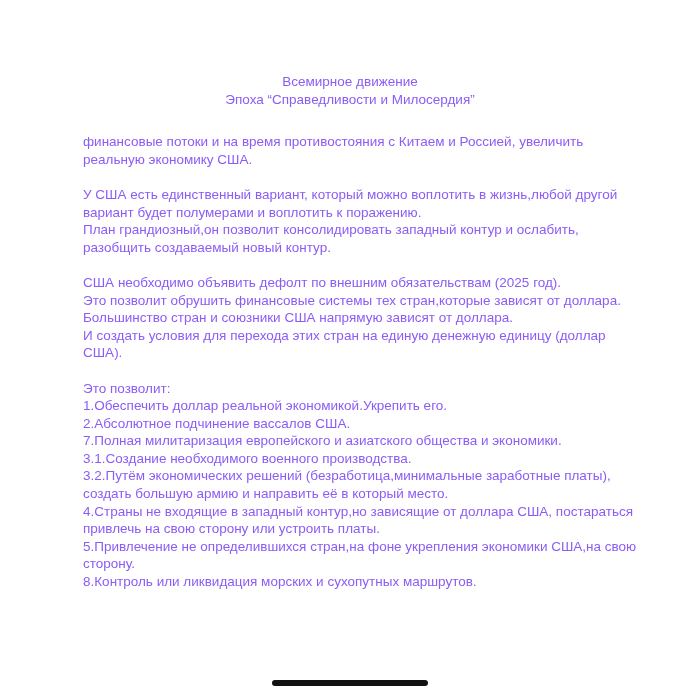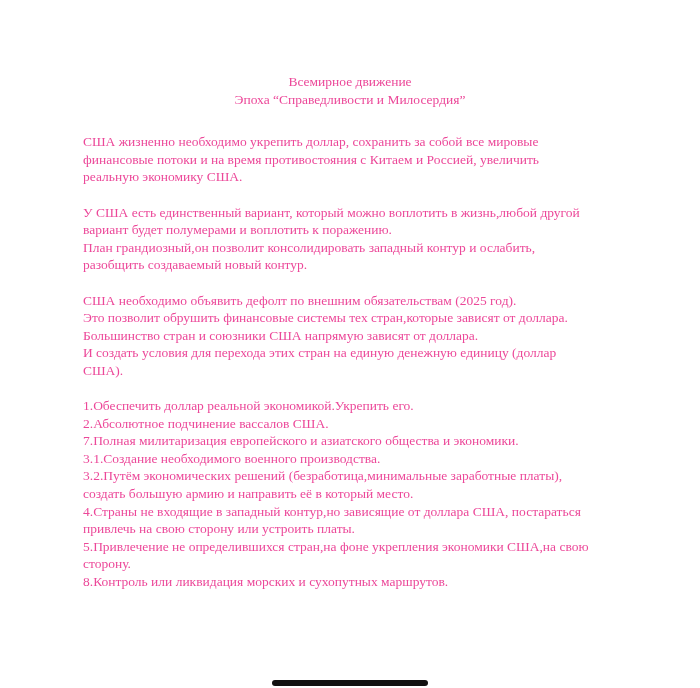--- a/index.html
+++ b/index.html
@@ -11,22 +11,21 @@
     height: 688px;
     background: #ffffff;
     position: relative;
     overflow: hidden;
     font-family: "Liberation Sans", sans-serif;
   }
   .content {
     padding: 73px 83px 0 83px;
     font-size: 13.5px;
     line-height: 17.6px;
-    color: #ec4899;
-    font-family: Liberation Serif, serif;
+    color: #8b5cf6;
     -webkit-font-smoothing: antialiased;
   }
   .title {
     text-align: center;
     font-size: 13.5px;
     font-weight: 400;
     margin: 0 0 25px 0;
   }
   .para {
     margin: 0 0 17.6px 0;
@@ -52,41 +51,41 @@
 <body>
 
 <div class="content">
 
   <div class="title">
     <div class="line">Всемирное движение</div>
     <div class="line">Эпоха “Справедливости и Милосердия”</div>
   </div>
 
   <div class="para">
-    <div class="line">США жизненно необходимо укрепить доллар, сохранить за собой все мировые</div>
     <div class="line">финансовые потоки и на время противостояния с Китаем и Россией, увеличить</div>
     <div class="line">реальную экономику США.</div>
   </div>
 
   <div class="para">
     <div class="line">У США есть единственный вариант, который можно воплотить в жизнь,любой другой</div>
     <div class="line">вариант будет полумерами и воплотить к поражению.</div>
     <div class="line">План грандиозный,он позволит консолидировать западный контур и ослабить,</div>
     <div class="line">разобщить создаваемый новый контур.</div>
   </div>
 
   <div class="para">
     <div class="line">США необходимо объявить дефолт по внешним обязательствам (2025 год).</div>
     <div class="line">Это позволит обрушить финансовые системы тех стран,которые зависят от доллара.</div>
     <div class="line">Большинство стран и союзники США напрямую зависят от доллара.</div>
     <div class="line">И создать условия для перехода этих стран на единую денежную единицу (доллар</div>
     <div class="line">США).</div>
   </div>
 
   <div class="para">
+    <div class="line">Это позволит:</div>
     <div class="line">1.Обеспечить доллар реальной экономикой.Укрепить его.</div>
     <div class="line">2.Абсолютное подчинение вассалов США.</div>
     <div class="line">7.Полная милитаризация европейского и азиатского общества и экономики.</div>
     <div class="line">3.1.Создание необходимого военного производства.</div>
     <div class="line">3.2.Путём экономических решений (безработица,минимальные заработные платы),</div>
     <div class="line">создать большую армию и направить её в который место.</div>
     <div class="line">4.Страны не входящие в западный контур,но зависящие от доллара США, постараться</div>
     <div class="line">привлечь на свою сторону или устроить платы.</div>
     <div class="line">5.Привлечение не определившихся стран,на фоне укрепления экономики США,на свою</div>
     <div class="line">сторону.</div>

